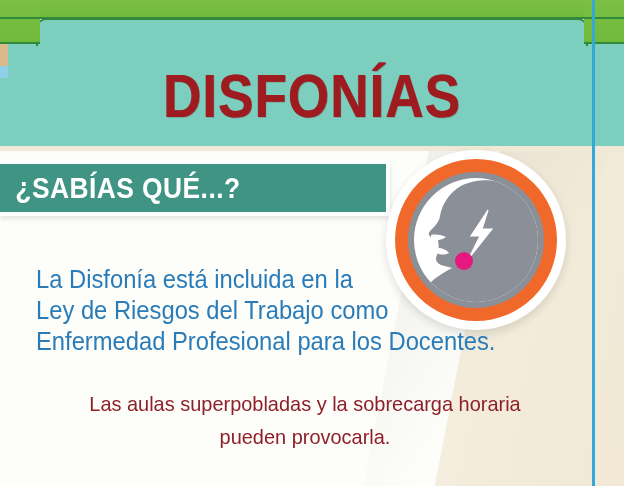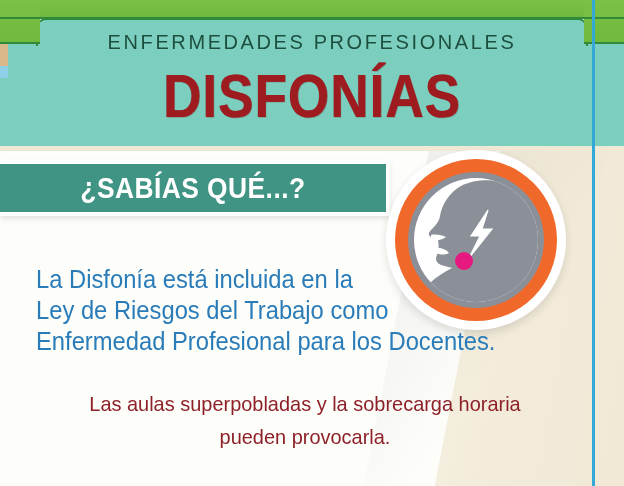--- a/index.html
+++ b/index.html
@@ -152,21 +152,20 @@
     box-sizing: border-box;
     box-shadow: 0 3px 5px rgba(0,0,0,0.10);
   }
   .sabias-bar {
     position: absolute;
     left: 0; top: 164px;
     width: 386px; height: 48px;
     background: #3f9484;
     display: flex;
     align-items: center;
-    justify-content: center;
   }
   .sabias-text {
     font-family: "Liberation Sans", sans-serif;
     font-weight: bold;
     font-size: 30px;
     letter-spacing: 0.5px;
     color: #ffffff;
     transform: scaleX(0.88);
   }
 
@@ -255,21 +254,20 @@
   <div class="teal-panel-fade"></div>
   <div class="cream-seam"></div>
 
   <div class="green-bar-main"></div>
   <div class="green-bar-left"></div>
   <div class="green-bar-right"></div>
   <div class="green-bar-underline"></div>
   <div class="tan-strip"></div>
   <div class="blue-strip-left"></div>
 
-  <div class="kicker">ENFERMEDADES PROFESIONALES</div>
   <div class="headline">DISFONÍAS</div>
 
   <div class="sabias-wrap"></div>
   <div class="sabias-bar">
     <span class="sabias-text">¿SABÍAS QUÉ...?</span>
   </div>
 
   <div class="icon-halo"></div>
   <div class="icon-orange"></div>
   <div class="icon-gray-ring"></div>

